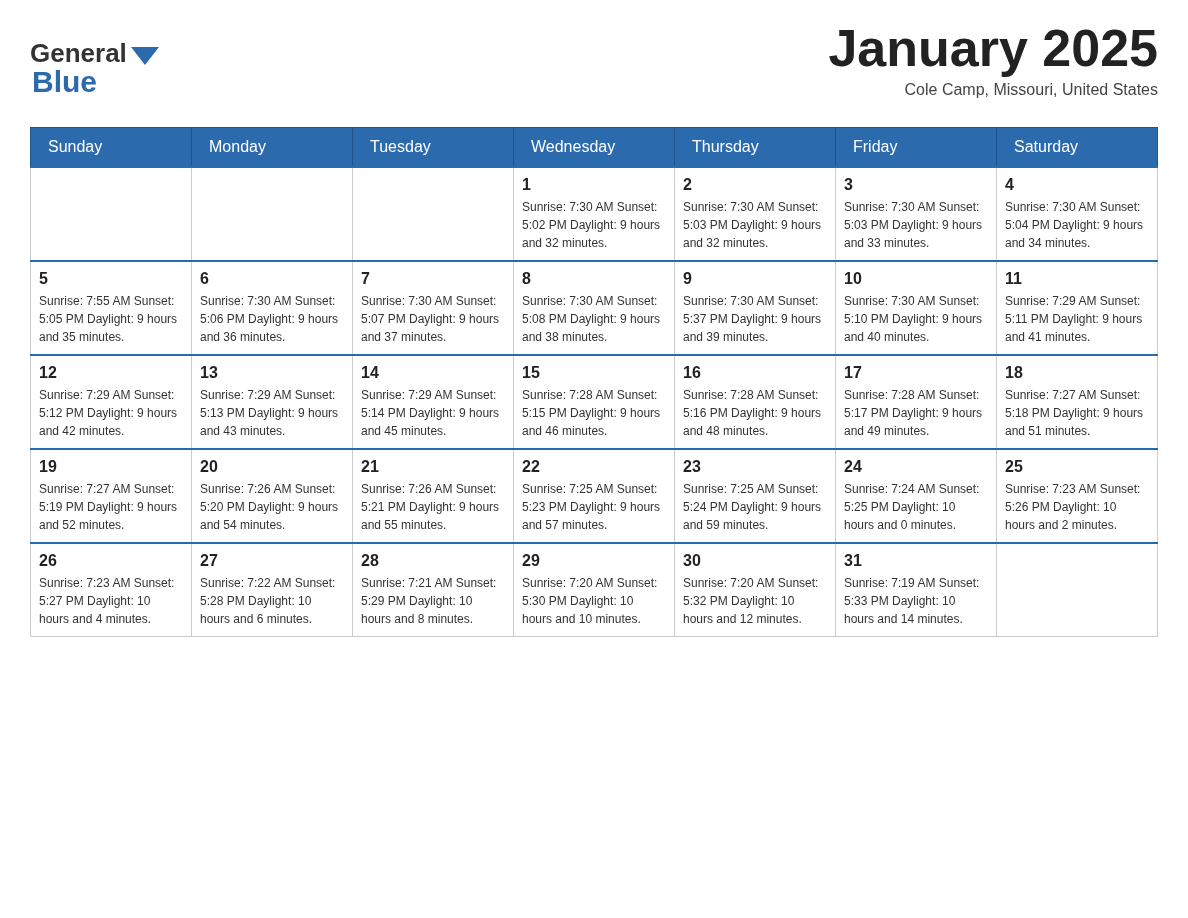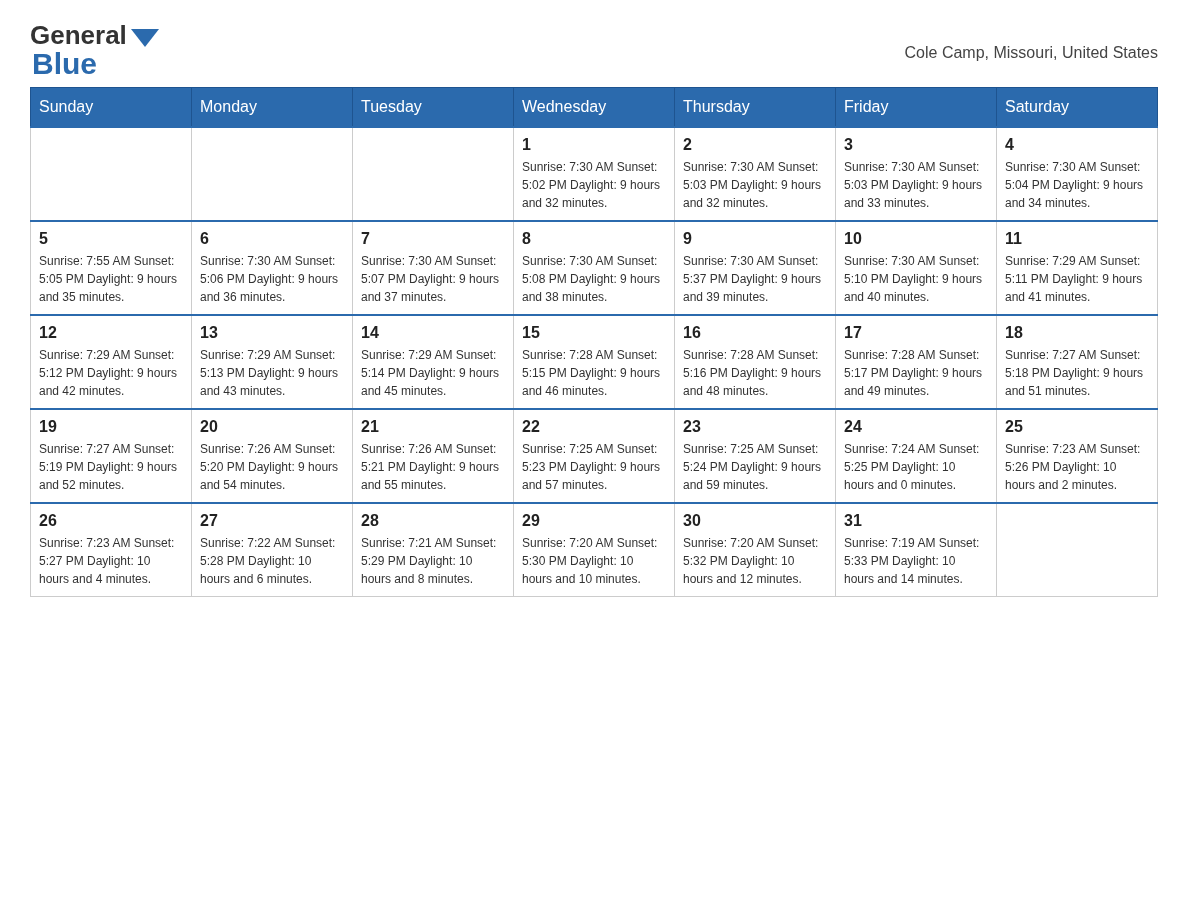--- a/index.html
+++ b/index.html
@@ -6,22 +6,22 @@
     body {
       font-family: Arial, sans-serif;
       background: #fff;
       padding: 20px 30px;
       width: 1188px;
       min-height: 918px;
     }
     .header {
       display: flex;
       justify-content: space-between;
-      align-items: center;
-      margin-bottom: 6px;
+      align-items: flex-end;
+      margin-bottom: 28px;
     }
     .logo {
       display: flex;
       flex-direction: column;
       align-items: flex-start;
     }
     .logo-top {
       display: flex;
       align-items: center;
     }
@@ -63,21 +63,21 @@
     .calendar {
       width: 100%;
       border-collapse: collapse;
       border: 1px solid #aaa;
     }
     .calendar thead tr th {
       background-color: #2b6aad;
       color: #fff;
       font-size: 16px;
       font-weight: normal;
-      padding: 10px 8px;
+      padding: 10px 17px;
       text-align: left;
       border: 1px solid #1e5490;
     }
     .calendar tbody tr td {
       vertical-align: top;
       padding: 8px 8px;
       border: 1px solid #ccc;
       font-size: 12.5px;
       color: #333;
       width: 14.28%;
@@ -107,20 +107,21 @@
 
 <div class="header">
   <div class="logo">
     <div class="logo-top">
       <span class="logo-general">General</span>
       <div class="logo-arrow"></div>
     </div>
     <span class="logo-blue">Blue</span>
   </div>
   <div class="title-block">
+    <div class="month-title">January 2025</div>
     <div class="location-title">Cole Camp, Missouri, United States</div>
   </div>
 </div>
 
 <table class="calendar">
   <thead>
     <tr>
     <th>Sunday</th>
         <th>Monday</th>
         <th>Tuesday</th>

